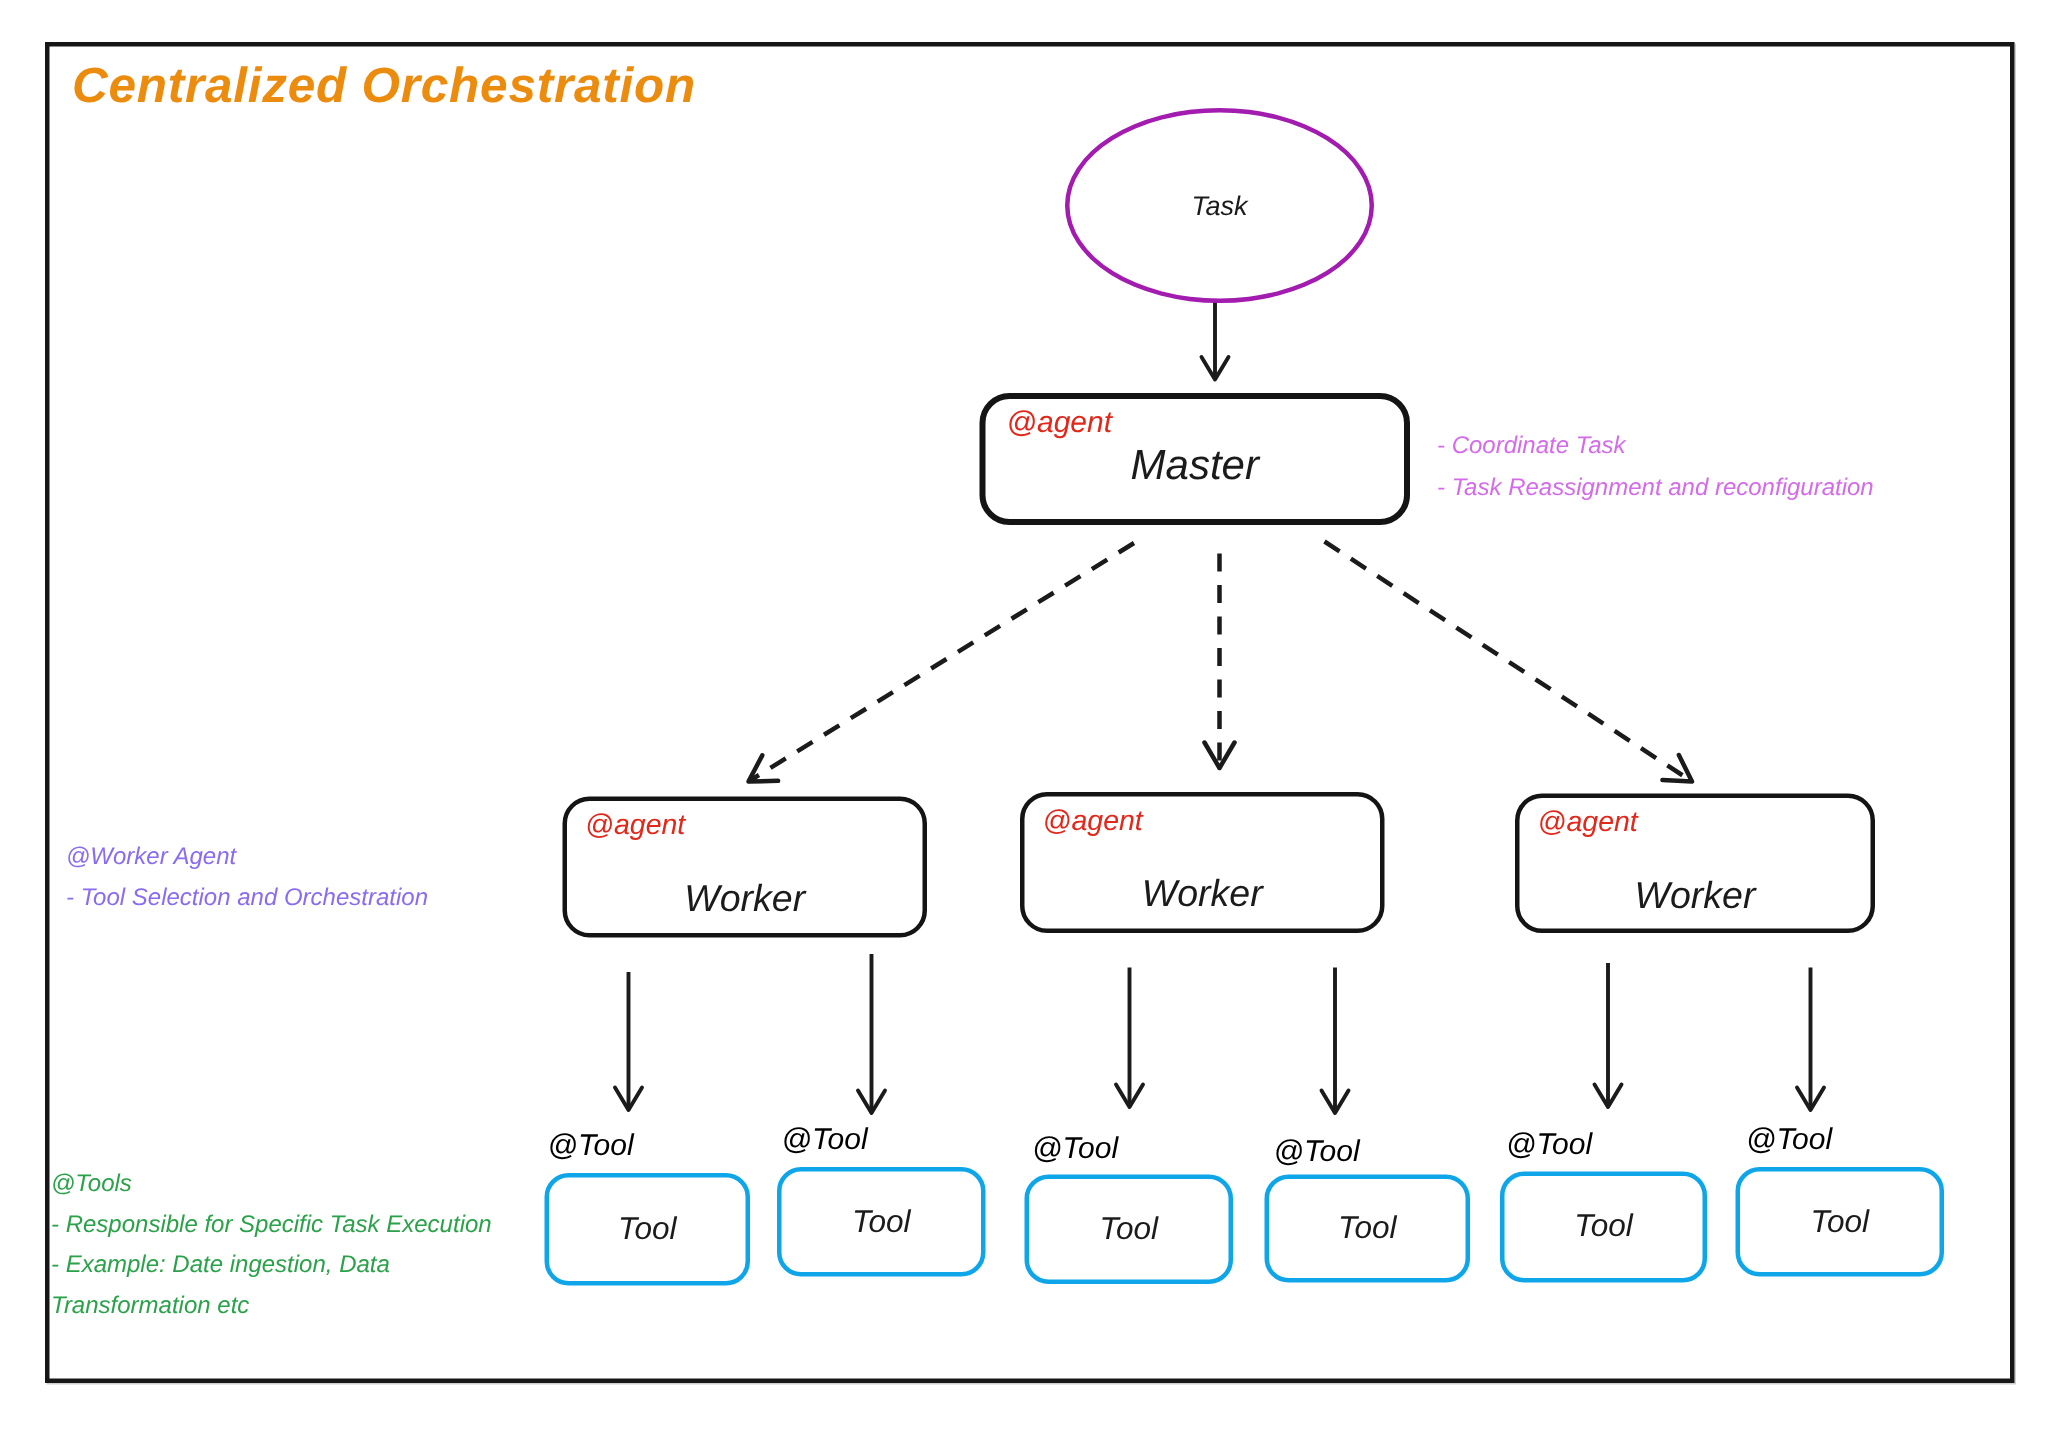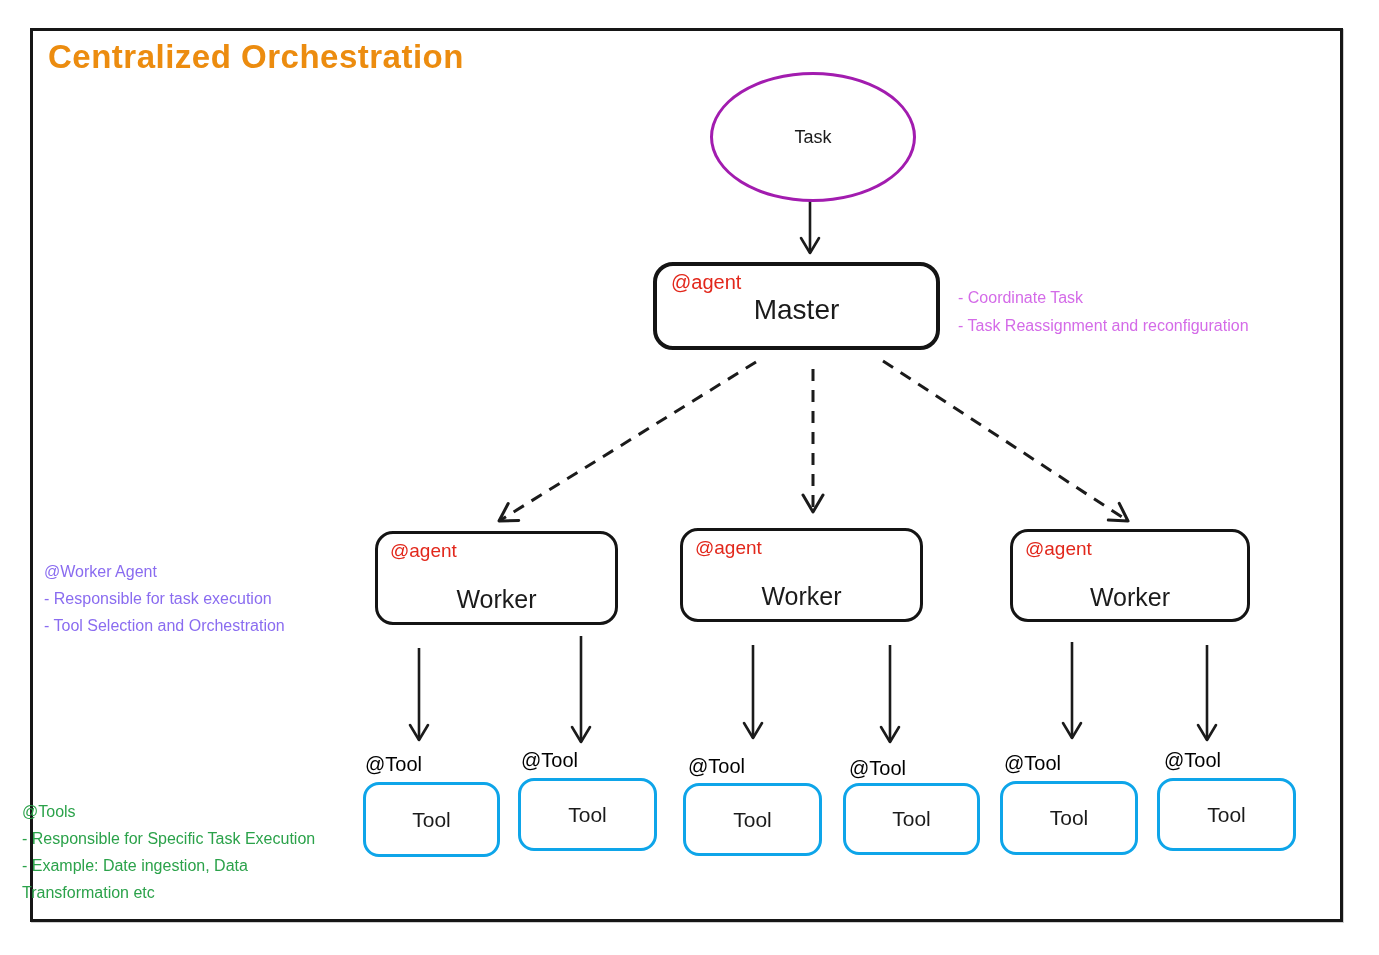--- a/index.html
+++ b/index.html
@@ -1,38 +1,38 @@
 <!DOCTYPE html>
 <html><head>
 <meta charset="utf-8">
 <style>
   html,body{margin:0;padding:0;background:#ffffff;}
   body{font-family:"Liberation Sans", sans-serif; color:#1b1b1b;}
-  #canvas{position:relative;width:1379px;height:955px;background:#ffffff;overflow:hidden;}
+  #canvas{position:relative;width:1379px;height:955px;background:#ffffff;overflow:hidden;font-style:italic;}
   #frame{position:absolute;left:30px;top:28px;width:1307px;height:888px;border:3.5px solid #161616;background:#ffffff;box-shadow:1px 1px 0 #cfcfcf;}
   .abs{position:absolute;}
   #page-title{left:48px;top:38px;font-size:33px;letter-spacing:0.5px;color:#EC8C0F;font-weight:600;}
   #connectors{position:absolute;left:0;top:0;width:1379px;height:955px;pointer-events:none;}
   .ellipse{left:710px;top:72px;width:200px;height:124px;border:3px solid #a21caf;border-radius:50%;
     display:flex;align-items:center;justify-content:center;background:#fff;}
   .ellipse .lbl{font-size:18px;}
   .box{background:#fff;display:flex;align-items:center;justify-content:center;box-sizing:border-box;}
   .master{left:653px;top:262px;width:287px;height:88px;border:4px solid #141414;border-radius:20px;}
   .master .lbl{font-size:28px;padding-top:8px;}
   .worker{border:3.5px solid #141414;border-radius:18px;}
   .worker .lbl{font-size:25px;padding-top:10px;margin-top:33px;}
   .tool{border:3px solid #0ea5e9;border-radius:16px;}
   .tool .lbl{font-size:21px;}
   .tag{position:absolute;left:14px;top:5px;font-size:20px;color:#E2271B;}
   .worker .tag{font-size:19px;top:6px;left:12px;}
   .tool-tag{font-size:20px;color:#000000;}
   .note{font-size:16px;line-height:27px;}
   #master-notes{left:958px;top:284px;width:400px;color:#D46BE8;line-height:28px;}
   #worker-notes{left:44px;top:558px;width:360px;color:#8A6CF0;}
-  #tool-notes{left:22px;top:776px;width:312px;color:#2BA24A;margin-top:22px;}
+  #tool-notes{left:34px;top:776px;width:312px;color:#2BA24A;}
 </style>
 </head>
 <body>
 
 <div id="canvas">
   <div id="frame"></div>
 
   <div class="abs" id="page-title">Centralized Orchestration</div>
 
   <svg id="connectors" viewBox="0 0 1379 955">
@@ -68,21 +68,20 @@
     <span class="lbl">Master</span>
   </div>
 
   <div class="abs note" id="master-notes">
     <div>- Coordinate Task</div>
     <div>- Task Reassignment and reconfiguration</div>
   </div>
 
   <div class="abs note" id="worker-notes">
     <div>@Worker Agent</div>
-    <div>- Responsible for task execution</div>
     <div>- Tool Selection and Orchestration</div>
   </div>
 
   <div class="abs note" id="tool-notes">
     <div>@Tools</div>
     <div>- Responsible for Specific Task Execution</div>
     <div>- Example: Date ingestion, Data Transformation etc</div>
   </div>
 
   <div class="abs box worker" style="left:375px;top:531px;width:243px;height:94px;">

